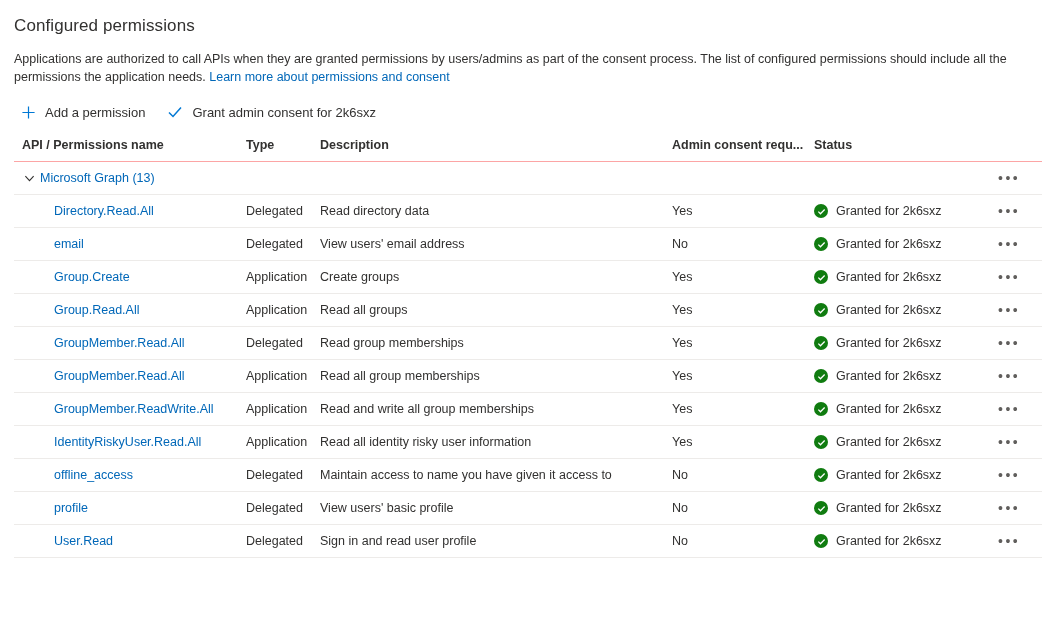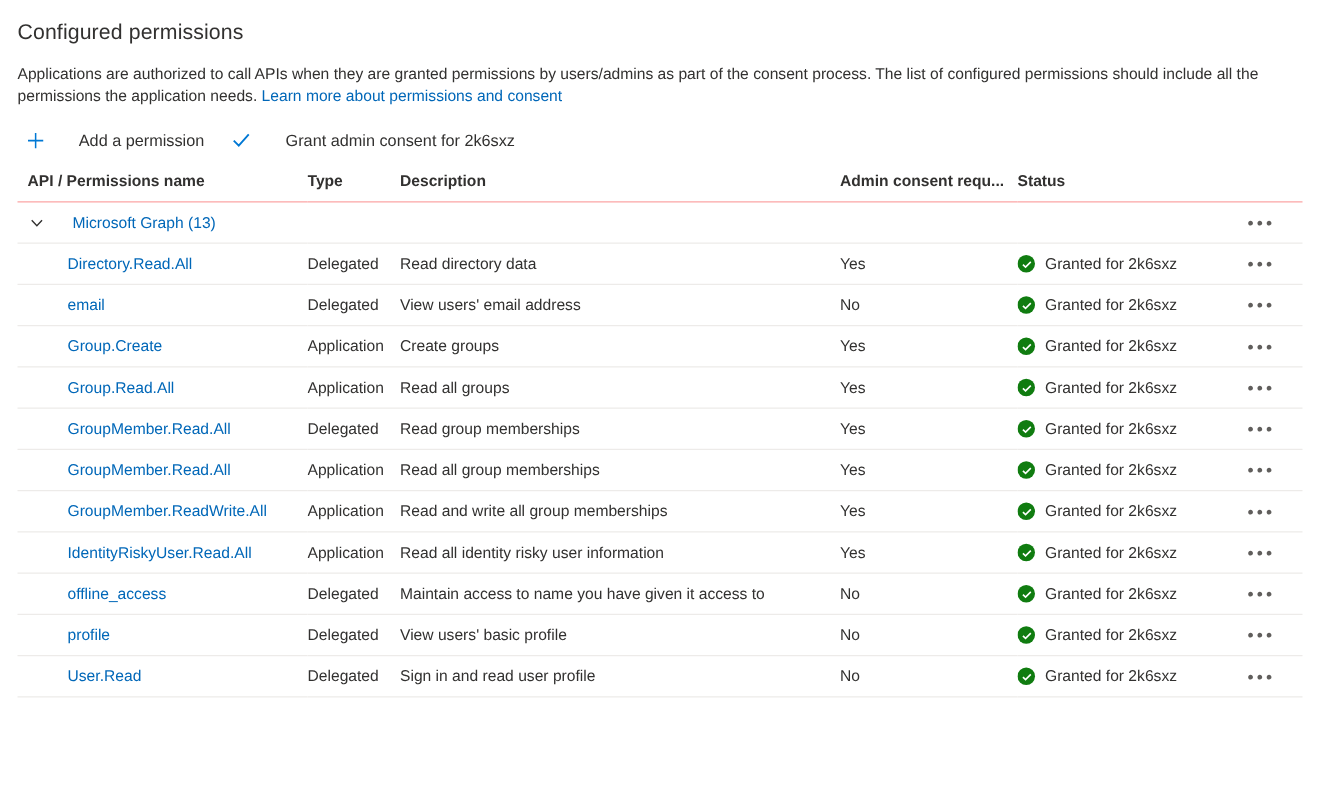--- a/index.html
+++ b/index.html
@@ -43,21 +43,21 @@
   .command-bar {
     display: flex;
     align-items: center;
     gap: 22px;
     margin-bottom: 18px;
     padding-left: 6px;
   }
   .cmd {
     display: flex;
     align-items: center;
-    gap: 27px;
+    gap: 9px;
     cursor: pointer;
     font-size: 13px;
     color: #323130;
   }
   .cmd-icon {
     width: 16px;
     height: 16px;
     display: inline-flex;
     align-items: center;
     justify-content: center;
@@ -99,21 +99,21 @@
   .col-menu  { width: 58px; }
 
   .group-row td {
     padding-top: 9px;
     padding-bottom: 9px;
     border-bottom: 1px solid #edebe9;
   }
   .group-cell {
     display: flex;
     align-items: center;
-    gap: 22px;
+    gap: 4px;
   }
   .chevron {
     width: 14px;
     height: 14px;
     display: inline-flex;
     align-items: center;
     justify-content: center;
     color: #323130;
     cursor: pointer;
   }

